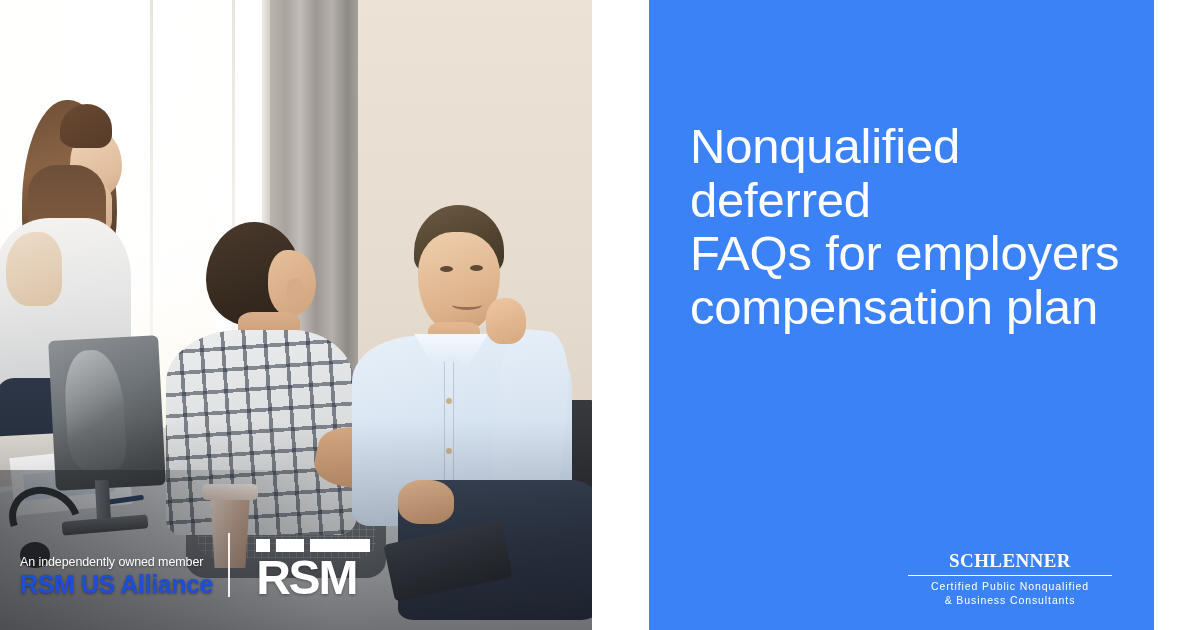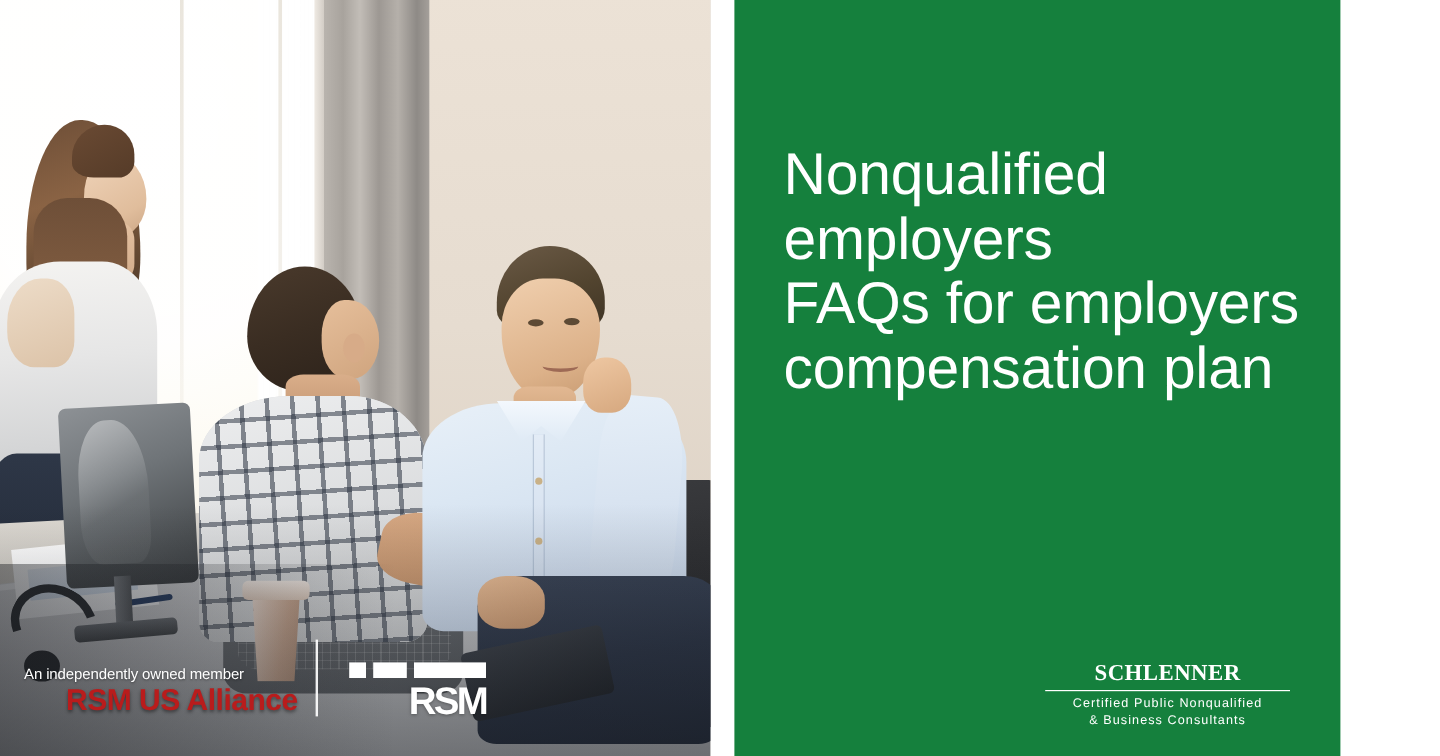--- a/index.html
+++ b/index.html
@@ -402,58 +402,56 @@
   .rsm-alliance-text { padding-right:15px; text-align:left; }
   .rsm-member-line {
     color:#ffffff;
     font-size:12.5px;
     letter-spacing:-0.1px;
     line-height:1.15;
     white-space:nowrap;
     text-shadow:0 1px 2px rgba(0,0,0,0.45);
   }
   .rsm-alliance-name {
-    color:#b91c1c;
+    color:#1d4ed8;
     font-size:25px;
     font-weight:bold;
     letter-spacing:-0.4px;
     line-height:1.12;
     white-space:nowrap;
     margin-top:1px;
     text-shadow:0 1px 3px rgba(0,0,0,0.45);
-    margin-left:35px;
   }
   .rsm-divider {
     width:2px; height:64px;
     background:rgba(255,255,255,0.92);
     margin-bottom:1px;
   }
   .rsm-mark { padding-left:26px; padding-bottom:1px; }
   .rsm-bars { display:flex; align-items:center; gap:6px; margin-bottom:6px; }
   .rsm-bar { background:#ffffff; height:13px; }
   .rsm-bar.b1 { width:14px; }
   .rsm-bar.b2 { width:28px; }
   .rsm-bar.b3 { width:60px; }
   .rsm-word {
     color:#ffffff;
-    font-size:32px;
+    font-size:48px;
     font-weight:bold;
     letter-spacing:-2.2px;
     line-height:0.82;
     font-family:"Liberation Sans", sans-serif;
     text-shadow:0 1px 3px rgba(0,0,0,0.35);
-    text-align:right;
   }
 
   
   .blue-panel {
     position:absolute;
-    left:612px; top:0;
+    left:649px; top:0;
     width:505px; height:630px;
-    background:#15803d;
+    background:#3b82f6;
   }
 
   .headline {
     position:absolute;
     left:41px; top:120px;
     width:505px;
     color:#ffffff;
     font-size:49px;
     line-height:1.095;
     font-weight:normal;
@@ -588,21 +586,21 @@
         </div>
         <div class="rsm-word">RSM</div>
       </div>
     </div>
   </div>
 
   <div class="blue-panel">
 
     <div class="headline">
       <div>Nonqualified</div>
-      <div>employers</div>
+      <div>deferred</div>
       <div>FAQs for employers</div>
       <div>compensation plan</div>
     </div>
 
     <div class="sw-logo">
       <div class="sw-line1">Schlenner</div>
       <div class="sw-rule"></div>
       <div class="sw-tag">Certified Public Nonqualified</div>
       <div class="sw-tag">&amp; Business Consultants</div>
     </div>

